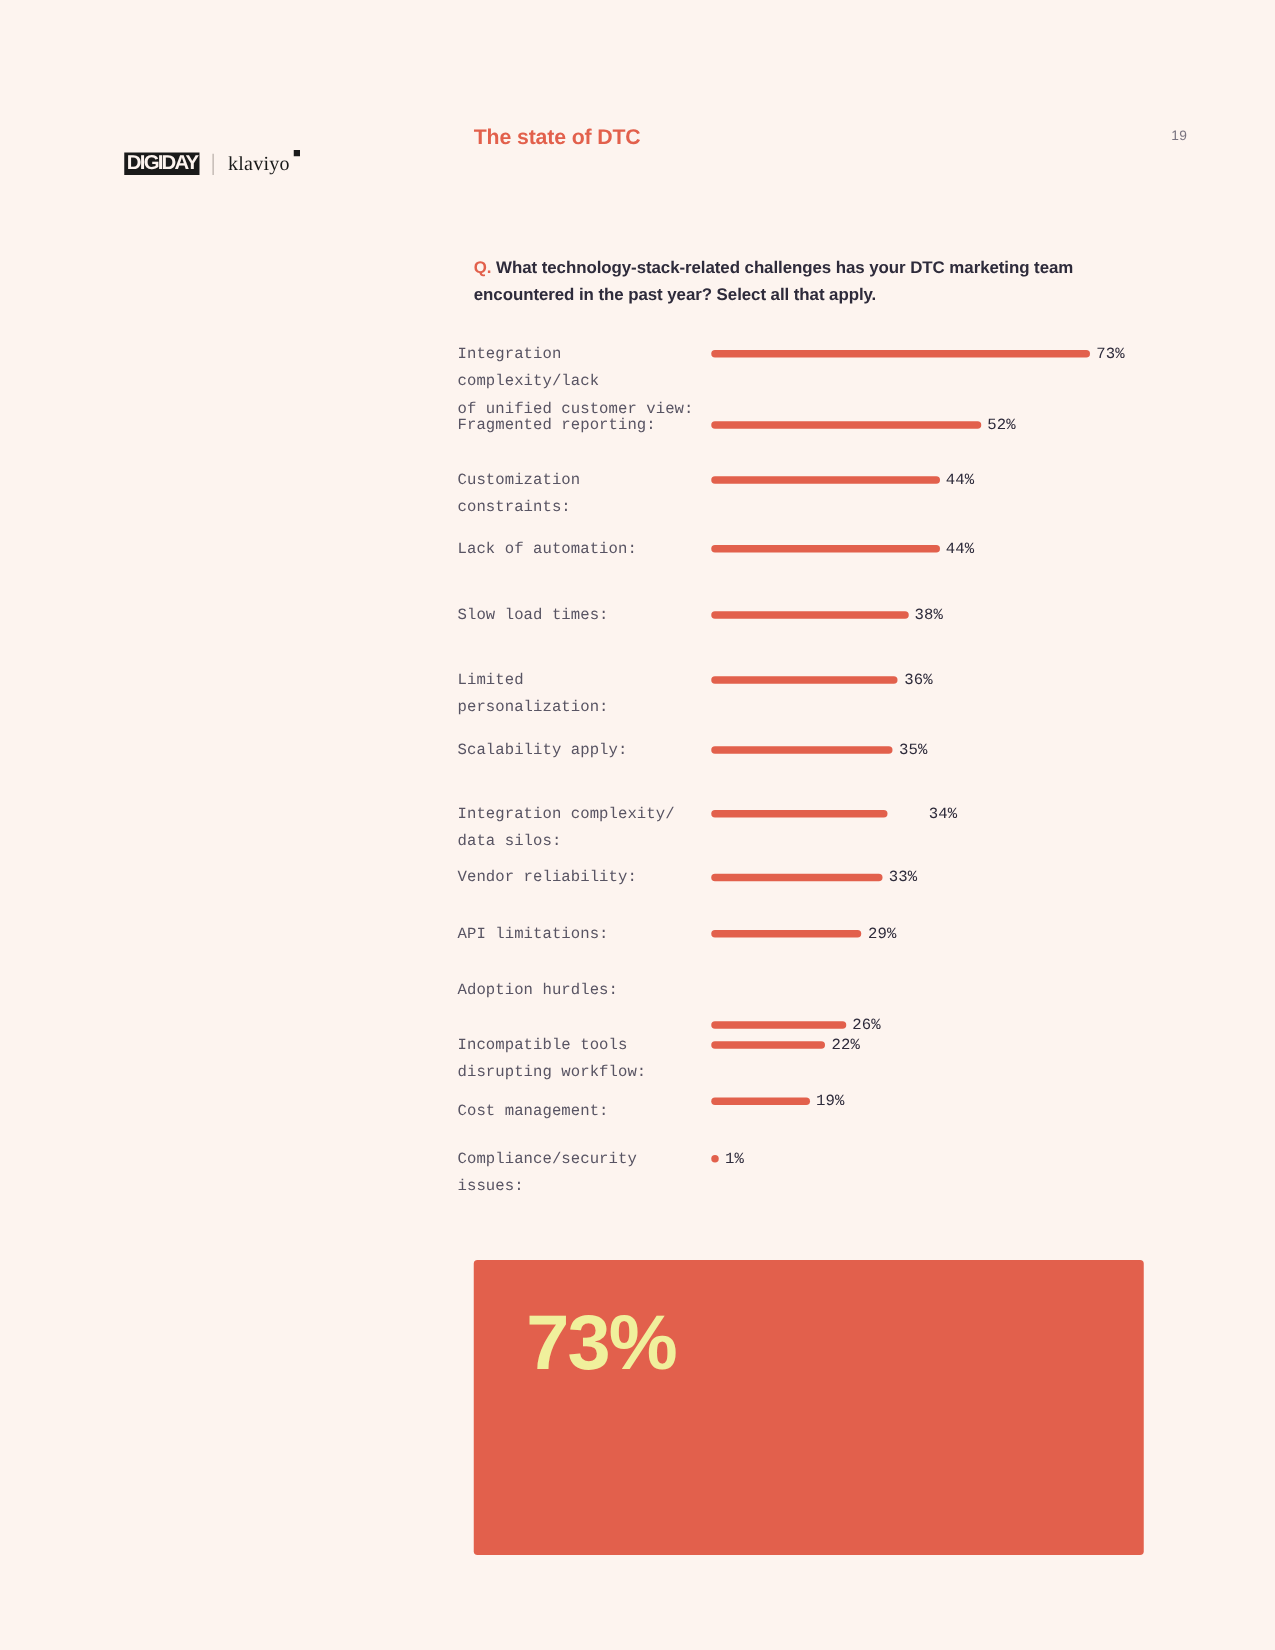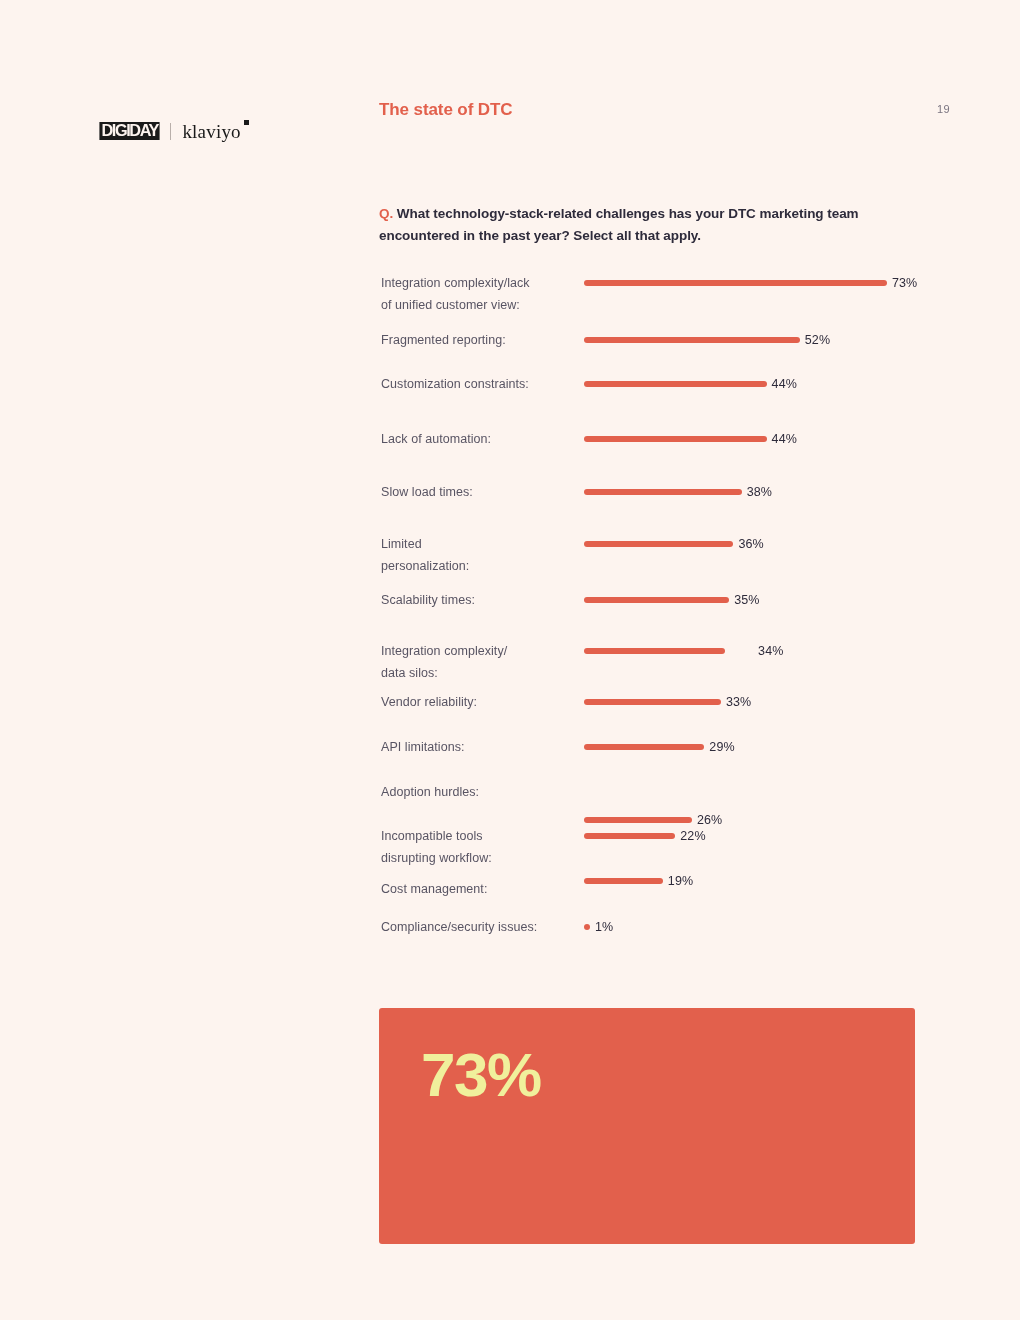--- a/index.html
+++ b/index.html
@@ -46,21 +46,21 @@
     -webkit-text-stroke: 0;
     transform: scaleX(1.02);
   }
   .logo-divider {
     width: 1px;
     height: 17px;
     background: #B9AFAA;
   }
   .logo-klaviyo {
     font-family: "Liberation Serif", serif;
-    font-size: 19px;
+    font-size: 16px;
     color: #1A1A1A;
     line-height: 19px;
     position: relative;
     letter-spacing: 0.2px;
   }
   .logo-klaviyo .tm {
     position: absolute;
     top: -2px;
     right: -8px;
     width: 5px;
@@ -100,24 +100,25 @@
     letter-spacing: -0.05px;
   }
   .question .q-mark {
     color: #E2604C;
     font-weight: bold;
   }
 
   
   .chart {
     position: absolute;
-    left: 381px;
+    left: 366px;
     top: 272px;
     width: 560px;
     height: 680px;
+    font-family: Liberation Mono, monospace;
   }
   .row {
     position: absolute;
     left: 0;
     width: 560px;
   }
   .row-label {
     position: absolute;
     left: 0;
     top: 0;
@@ -246,21 +247,21 @@
       </div>
     </div>
     <div class="row" style="top: 261px;">
       <div class="row-label">Limited<br><span>personalization:</span></div>
       <div class="bar-wrap" style="top: 0px;">
         <div class="bar" style="width: 149.4px;"></div>
         <span class="bar-value">36%</span>
       </div>
     </div>
     <div class="row" style="top: 317px;">
-      <div class="row-label">Scalability times:</div>
+      <div class="row-label">Scalability apply:</div>
       <div class="bar-wrap" style="top: 0px;">
         <div class="bar" style="width: 145.25px;"></div>
         <span class="bar-value">35%</span>
       </div>
     </div>
     <div class="row" style="top: 368px;">
       <div class="row-label">Integration complexity/<br><span>data silos:</span></div>
       <div class="bar-wrap" style="top: 0px; gap: 28px;">
         <div class="bar" style="width: 141.1px;"></div>
         <span class="bar-value">34%</span>

